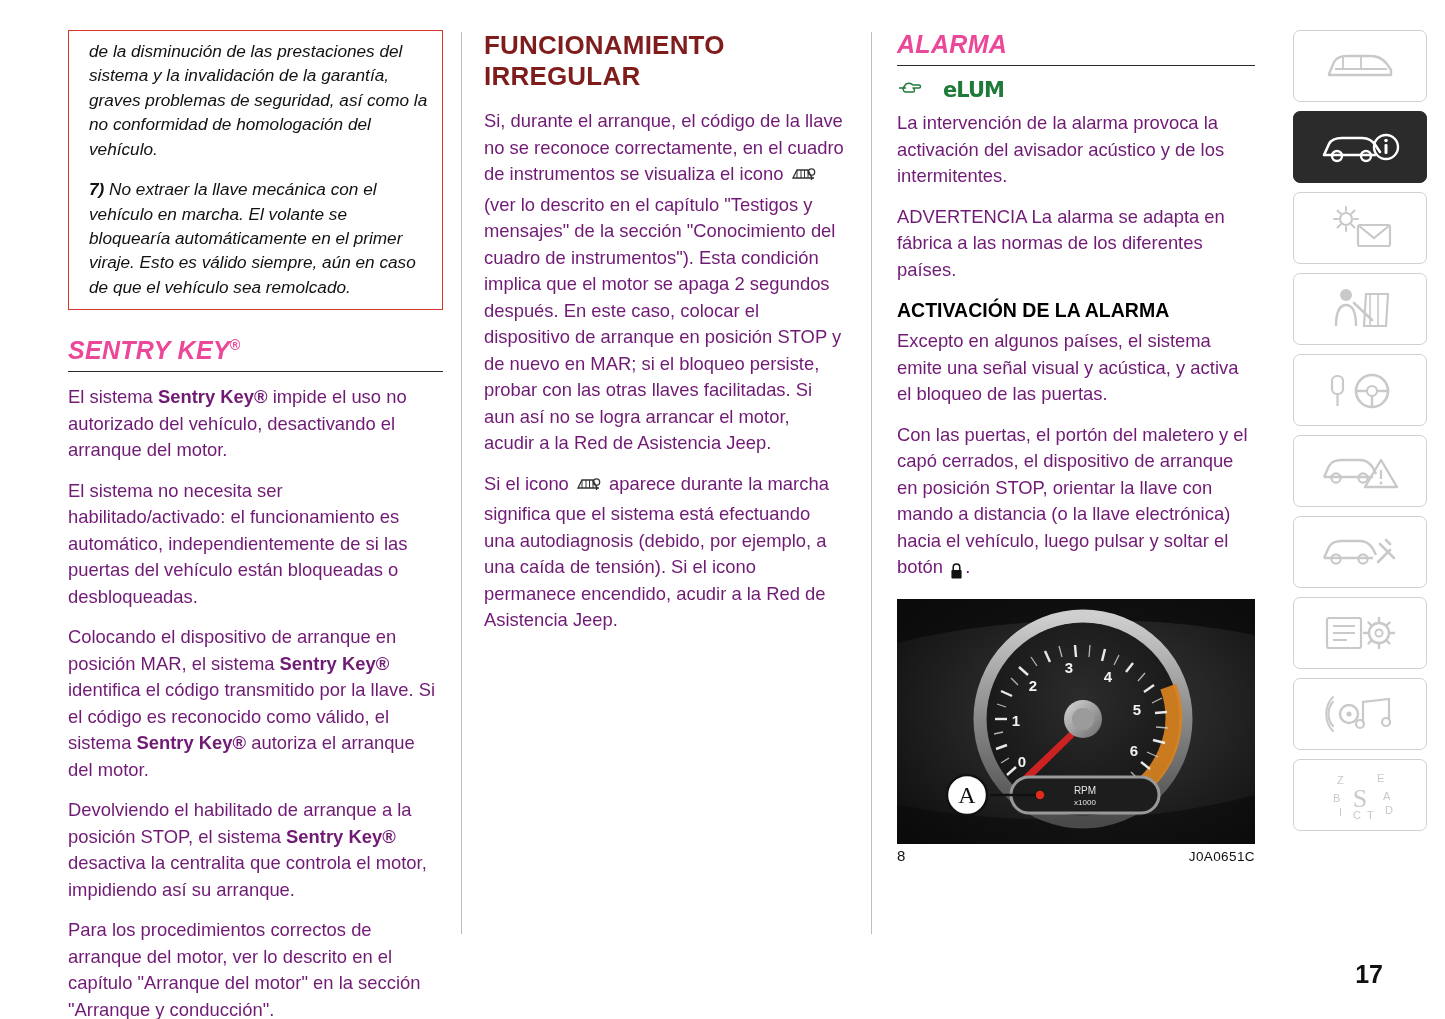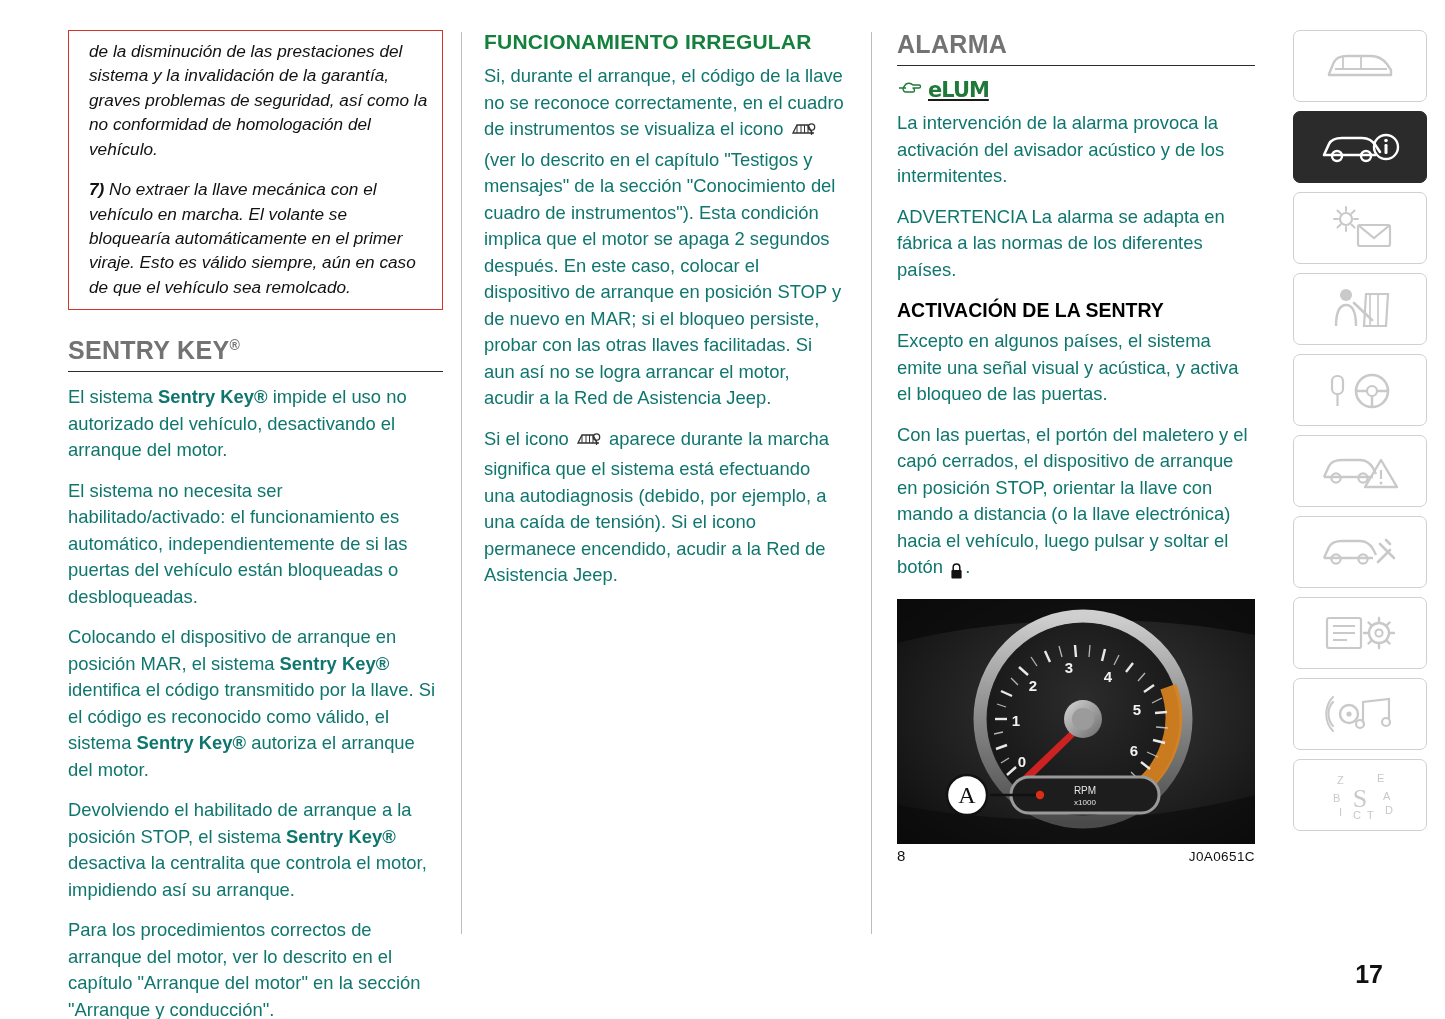--- a/index.html
+++ b/index.html
@@ -58,71 +58,71 @@
   .warn-box p + p { margin-top: 16px; }
   .warn-box b { font-style: italic; font-weight: bold; }
 
   
   h2.sec {
     font-size: 25px;
     font-weight: bold;
     letter-spacing: 0.3px;
     margin: 26px 0 6px 0;
     padding: 0;
-    color: #737373;
+    color: #ec4899;
+    font-style: italic;
   }
   h2.sec .reg {
     font-size: 14px;
     vertical-align: super;
     font-weight: bold;
   }
   .rule {
     border: 0;
     border-top: 1.6px solid #2b2b2b;
     margin: 0 0 12px 0;
   }
   h3.sub {
     font-size: 19.5px;
     font-weight: bold;
     margin: 16px 0 6px 0;
     color: #000;
   }
   h2.col-head {
-    font-size: 21px;
+    font-size: 26px;
     font-weight: bold;
-    margin: 0 0 9px 0;
-    color: #15803d;
+    margin: 0 0 16px 0;
+    color: #7f1d1d;
     letter-spacing: 0.2px;
   }
 
   
   p.body {
     font-size: 18.4px;
     line-height: 1.44;
     margin: 0 0 14px 0;
-    color: #0f766e;
+    color: #701a75;
   }
   p.body b { font-weight: bold; }
 
   
   .inline-icon {
     display: inline-block;
     vertical-align: -4px;
     margin: 0 2px;
   }
   .key-ico { width: 26px; height: 19px; }
   .lock-ico { width: 13px; height: 18px; vertical-align: -3px; }
 
   
   .elum {
     display: flex;
     align-items: flex-start;
-    gap: 5px;
+    gap: 20px;
     margin: 4px 0 8px 0;
-    text-decoration: underline;
   }
   .elum .hand { width: 26px; height: 20px; }
   .elum .txt {
     font-family: "DejaVu Sans", sans-serif;
     font-weight: bold;
     font-size: 21px;
     letter-spacing: -1px;
     color: #1f7a3a;
   }
 
@@ -254,21 +254,21 @@
         <svg class="hand" viewBox="0 0 26 20" xmlns="http://www.w3.org/2000/svg">
           <path d="M2 10 L9 10 M9 6 C11 5 14 5 16 7 L22 7 C24 7 24 10 22 10 L16 10 C18 11 18 14 16 14 L9 14 C7 14 6 12 6 10 Z" fill="none" stroke="#1f7a3a" stroke-width="1.4" stroke-linejoin="round"></path>
         </svg>
       </span>
       <span class="txt">eLUM</span>
     </div>
 
     <p class="body">La intervención de la alarma provoca la activación del avisador acústico y de los intermitentes.</p>
     <p class="body">ADVERTENCIA La alarma se adapta en fábrica a las normas de los diferentes países.</p>
 
-    <h3 class="sub">ACTIVACIÓN DE LA SENTRY</h3>
+    <h3 class="sub">ACTIVACIÓN DE LA ALARMA</h3>
 
     <p class="body">Excepto en algunos países, el sistema emite una señal visual y acústica, y activa el bloqueo de las puertas.</p>
 
     <p class="body">
       <span>Con las puertas, el portón del maletero y el capó cerrados, el dispositivo de arranque en posición STOP, orientar la llave con mando a distancia (o la llave electrónica) hacia el vehículo, luego pulsar y soltar el botón </span><span class="inline-icon"><svg class="lock-ico" viewBox="0 0 13 18" xmlns="http://www.w3.org/2000/svg">
             <path d="M3.2 8 V5.2 A3.3 3.3 0 0 1 9.8 5.2 V8" fill="none" stroke="#111" stroke-width="1.5"></path>
             <rect x="1.4" y="8" width="10.2" height="8.4" rx="1" fill="#111"></rect>
           </svg></span><span>.</span>
     </p>
 

